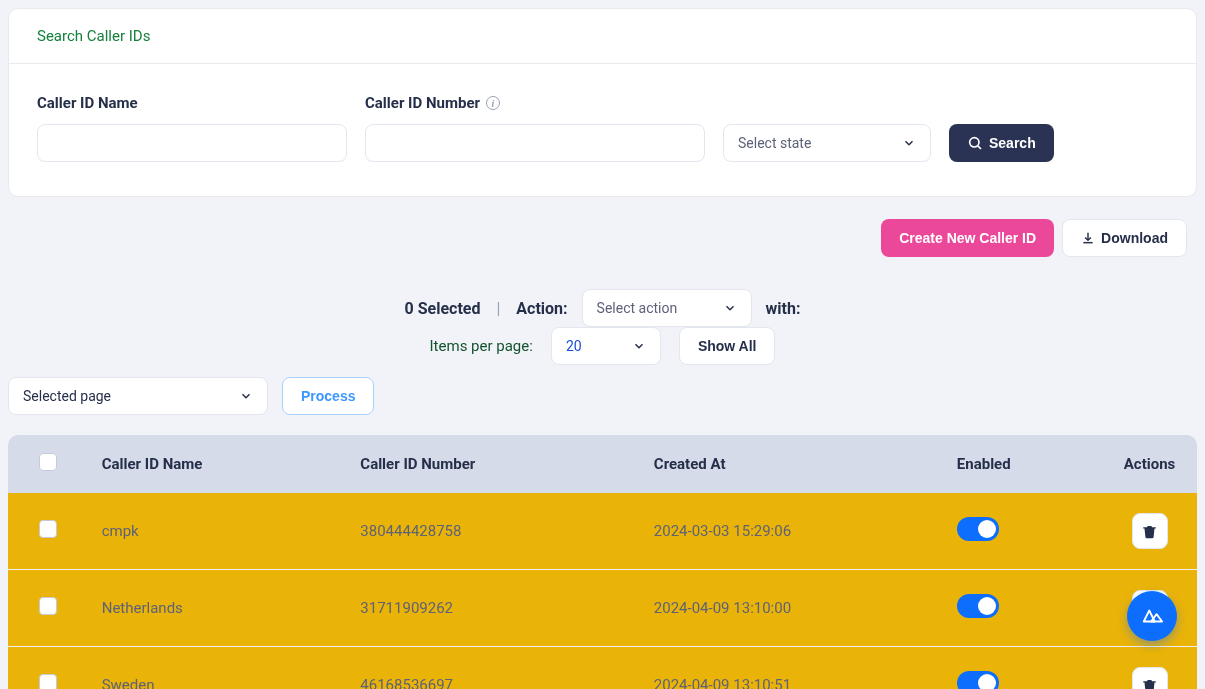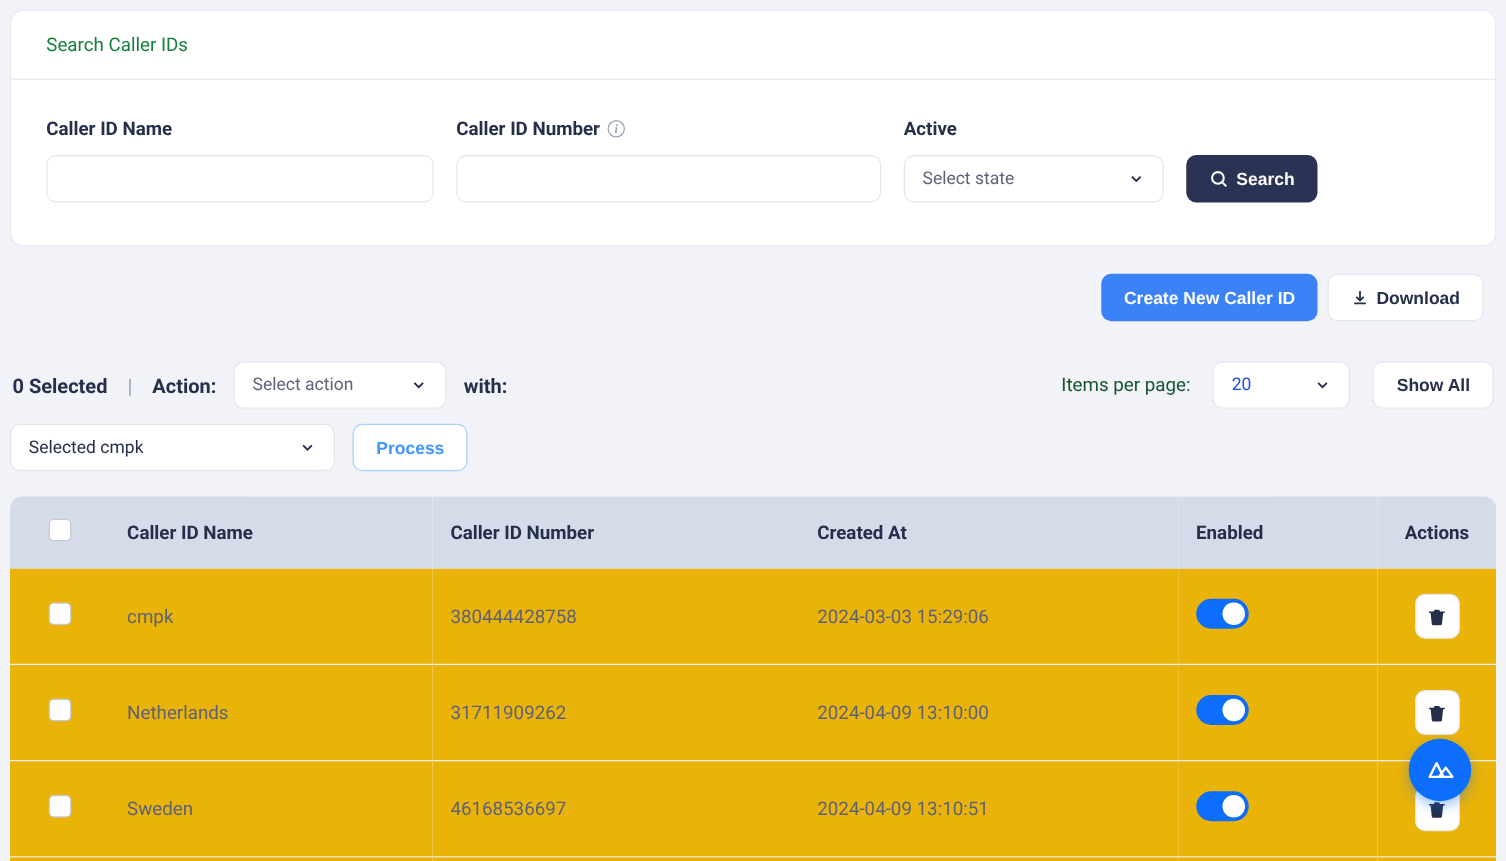--- a/index.html
+++ b/index.html
@@ -51,34 +51,34 @@
     .chevron { display: inline-block; }
     .btn {
       height: 38px;
       border: none; border-radius: 8px;
       padding: 0 18px;
       font-size: 14px; font-weight: 600;
       display: inline-flex; align-items: center; gap: 6px;
       cursor: pointer;
     }
     .btn-dark { background: #2a3353; color: #fff; }
-    .btn-primary { background: #3b82f6; color: #fff; }
+    .btn-primary { background: #ec4899; color: #fff; }
     .btn-outline {
       background: #fff; color: #252f4a; border: 1px solid #e4e6ef;
     }
     .btn-lightblue {
       background: #fff; color: #3e97ff; border: 1px solid #a8d1ff;
     }
     .toolbar-top {
       display: flex; justify-content: flex-end; gap: 8px;
       margin-top: 22px; margin-right: 10px;
     }
     .toolbar-mid {
       display: flex; align-items: center; justify-content: space-between;
-      margin-top: 32px; padding: 0 2px;
+      margin-top: 32px; padding: 0 2px; flex-direction: column;
     }
     .left-controls { display: flex; align-items: center; gap: 14px; }
     .selected-text { font-weight: 700; font-size: 16px; color: #252f4a; }
     .divider { color: #99a1b7; font-size: 16px; padding: 0 2px; }
     .action-label { font-weight: 700; font-size: 16px; }
     .with-label { font-weight: 700; font-size: 16px; }
     .right-controls { display: flex; align-items: center; gap: 18px; }
     .ipp-label { color: #14532d; font-size: 15px; }
     .toolbar-second {
       display: flex; align-items: center; gap: 14px;
@@ -164,21 +164,20 @@
       <input class="input" type="text" style="">
     </div>
     <div class="field" style="width:340px;">
       <label>
         <span>Caller ID Number</span>
         <span class="info-icon">i</span>
       </label>
       <input class="input" type="text" style="">
     </div>
     <div class="field" style="width:208px;">
-      <label>Active</label>
       <div class="select">
         <span class="sel-text">Select state</span>
         <span class="chevron">
           <svg width="14" height="14" viewBox="0 0 24 24" fill="none" stroke="#252f4a" stroke-width="2.5">
               <polyline points="6 9 12 15 18 9"></polyline>
             </svg>
         </span>
       </div>
     </div>
     <button class="btn btn-dark">
@@ -235,21 +234,21 @@
       </span>
     </div>
     <button class="btn btn-outline">
       <span>Show All</span>
     </button>
   </div>
 </div>
 
 <div class="toolbar-second">
   <div class="select" style="width:260px;">
-    <span class="sel-text" style="color:#252f4a;">Selected cmpk</span>
+    <span class="sel-text" style="color:#252f4a;">Selected page</span>
     <span class="chevron">
       <svg width="14" height="14" viewBox="0 0 24 24" fill="none" stroke="#252f4a" stroke-width="2.5">
           <polyline points="6 9 12 15 18 9"></polyline>
         </svg>
     </span>
   </div>
   <button class="btn btn-lightblue">
     <span>Process</span>
   </button>
 </div>

